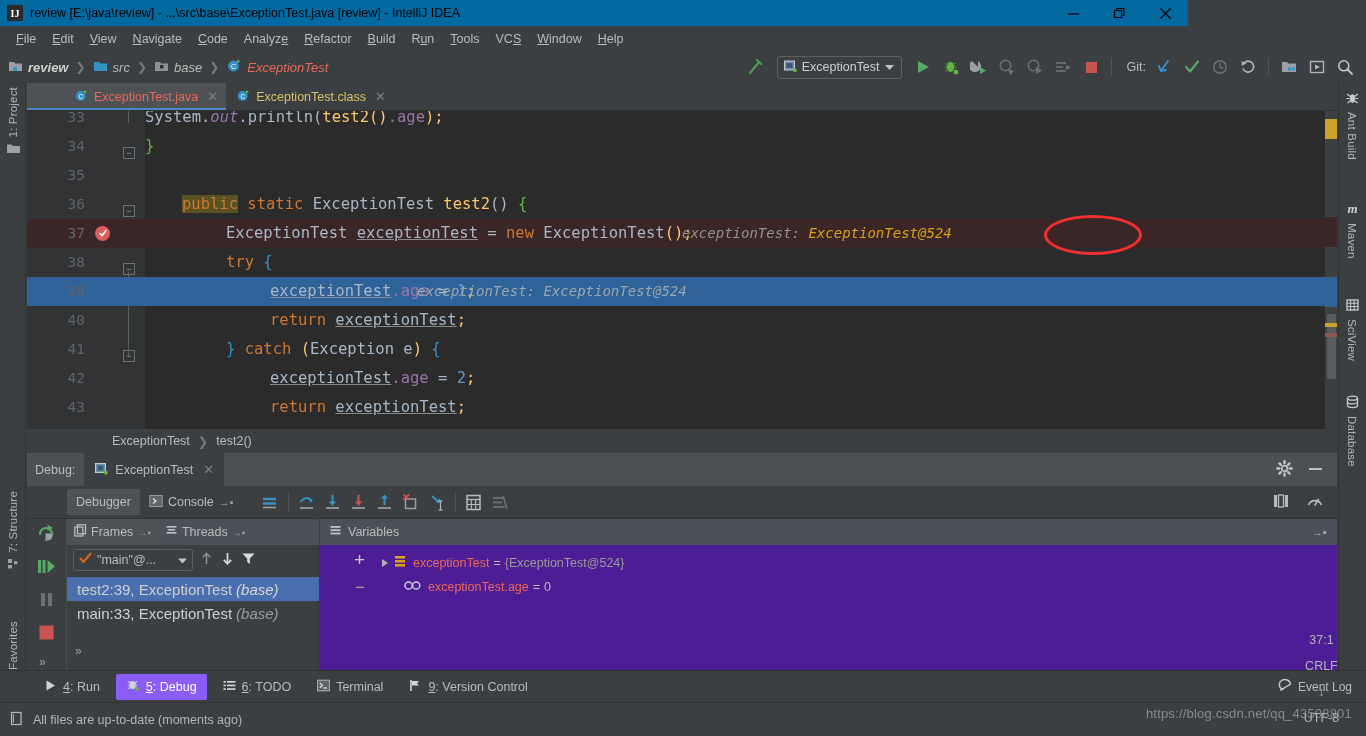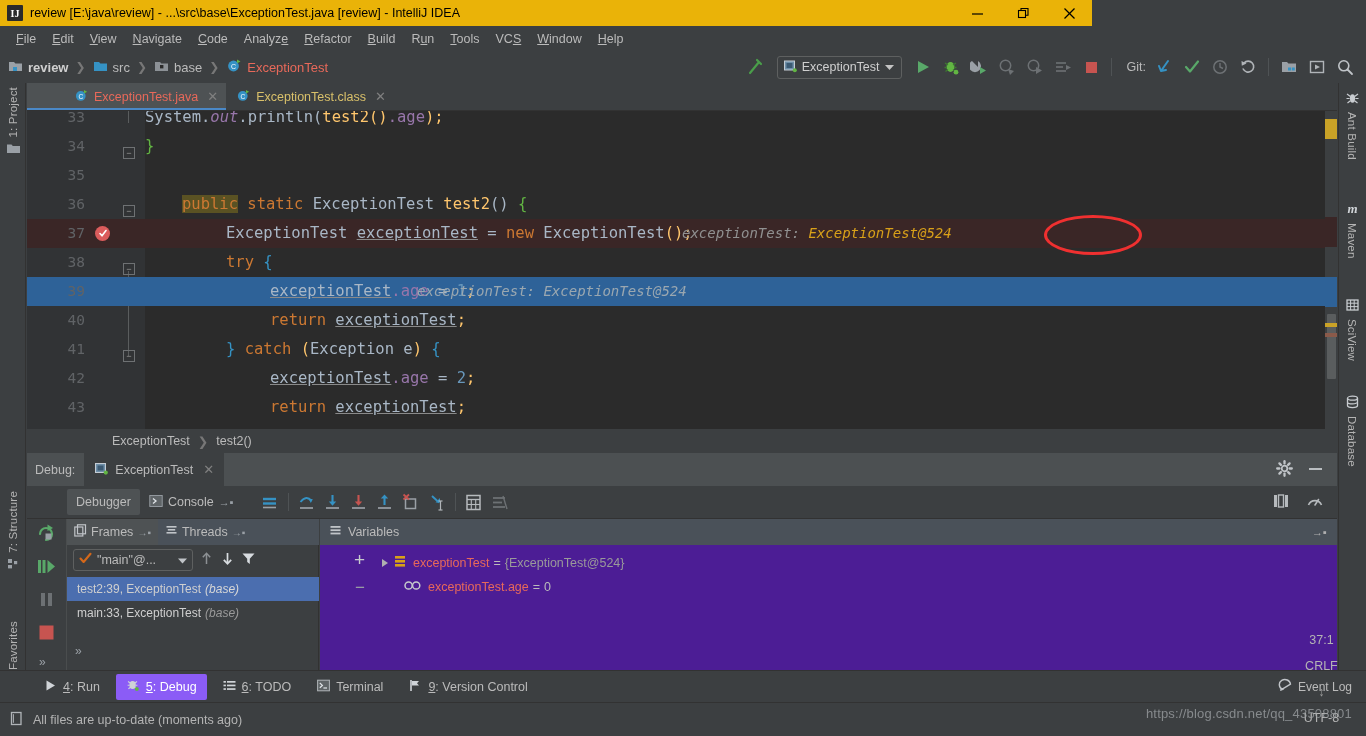--- a/index.html
+++ b/index.html
@@ -8,22 +8,22 @@
     background: #3c3f41;
     font-family: "Liberation Sans", sans-serif;
     font-size: 12px;
     color: #bbbbbb;
     overflow: hidden;
   }
   #app { position: relative; width: 1366px; height: 736px; }
 
   
   .titlebar {
-    position: absolute; left: 0; top: 0; width: 1092px; height: 26px;
-    background: #eab308; display: flex; align-items: center;
+    position: absolute; left: 0; top: 0; width: 1188px; height: 26px;
+    background: #0369a1; display: flex; align-items: center;
   }
   .titlebar .tb-icon {
     width: 16px; height: 16px; margin-left: 7px; margin-right: 7px;
     background: #2b2b2b; color: #fff; font-size: 10px; font-weight: bold;
     display: flex; align-items: center; justify-content: center;
     border-radius: 1px; font-family: "Liberation Serif", serif;
   }
   .titlebar .tb-title { color: #000; font-size: 12.5px; white-space: nowrap; }
   .titlebar .tb-spacer { flex: 1; }
   .win-btn {
@@ -42,21 +42,21 @@
   }
   .menu-item u { text-decoration: underline; }
 
   
   .navbar {
     position: absolute; left: 0; top: 51px; width: 1366px; height: 32px;
     background: #3c3f41; display: flex; align-items: center; padding-left: 8px;
   }
   .crumb { display: flex; align-items: center; font-size: 13px; }
   .crumb .sep { color: #777; margin: 0 7px; font-size: 12px; }
-  .crumb .c-label { white-space: nowrap; }
+  .crumb .c-label { white-space: nowrap; font-style: italic; }
   .crumb .c-label.bold { font-weight: bold; color: #cfcfcf; }
   .crumb .c-label.cls { color: #e8695a; }
   .ico { display: inline-block; vertical-align: middle; margin-right: 5px; }
 
   .nav-spacer { flex: 1; }
   .nav-right { display: flex; align-items: center; gap: 2px; padding-right: 8px; }
   .runcfg {
     display: flex; align-items: center; gap: 5px;
     border: 1px solid #5e6060; border-radius: 3px;
     padding: 2px 7px 2px 5px; height: 23px; margin: 0 6px;
@@ -247,21 +247,21 @@
     display: flex; align-items: center; gap: 6px; padding: 0 6px;
   }
   .thread-sel {
     display: flex; align-items: center; gap: 5px; height: 22px;
     border: 1px solid #5e6060; border-radius: 3px; padding: 0 5px; min-width: 120px;
     font-size: 12.5px;
   }
   .frame-item {
     position: absolute; left: 40px; width: 252px; height: 24px;
     display: flex; align-items: center; padding-left: 10px;
-    font-size: 12px; color: #cfcfcf; white-space: nowrap;
+    font-size: 15px; color: #cfcfcf; white-space: nowrap;
   }
   .frame-item.sel { background: #4b6eaf; }
   .frame-item .base { color: #9a9a9a; font-style: italic; margin-left: 4px; }
   .frame-item.sel .base { color: #d6d6d6; }
 
   .vars-pane {
     position: absolute; left: 293px; top: 66px; width: 1017px; height: 151px;
     background: #4c1d95;
   }
   .vars-header {

